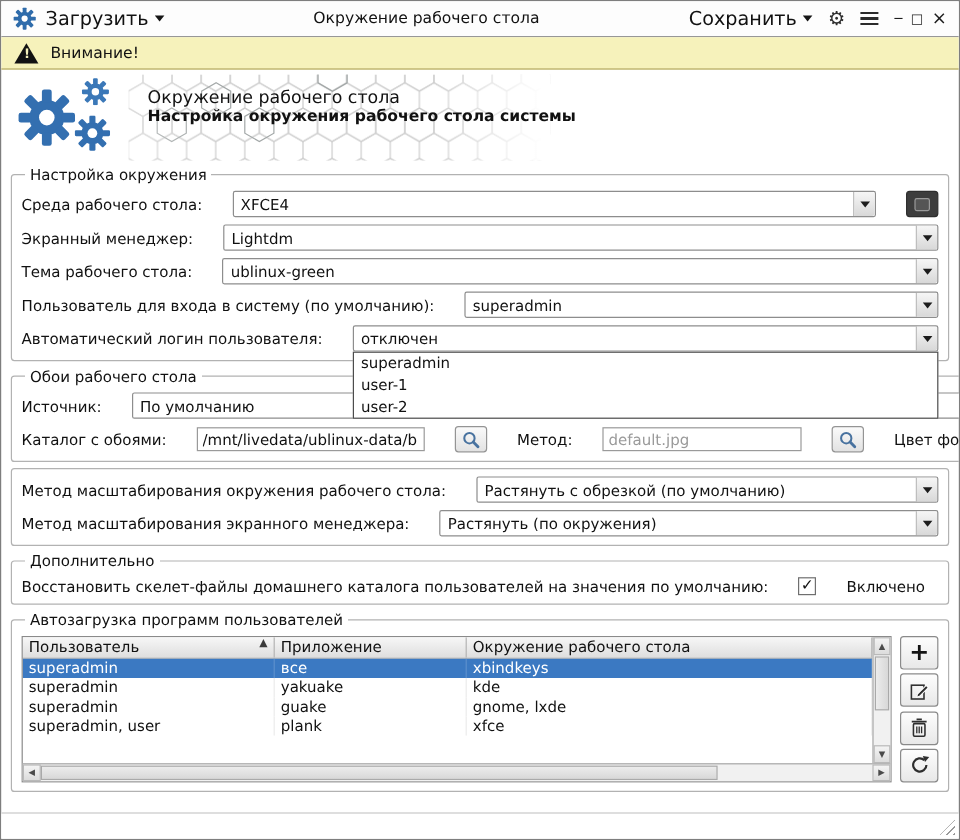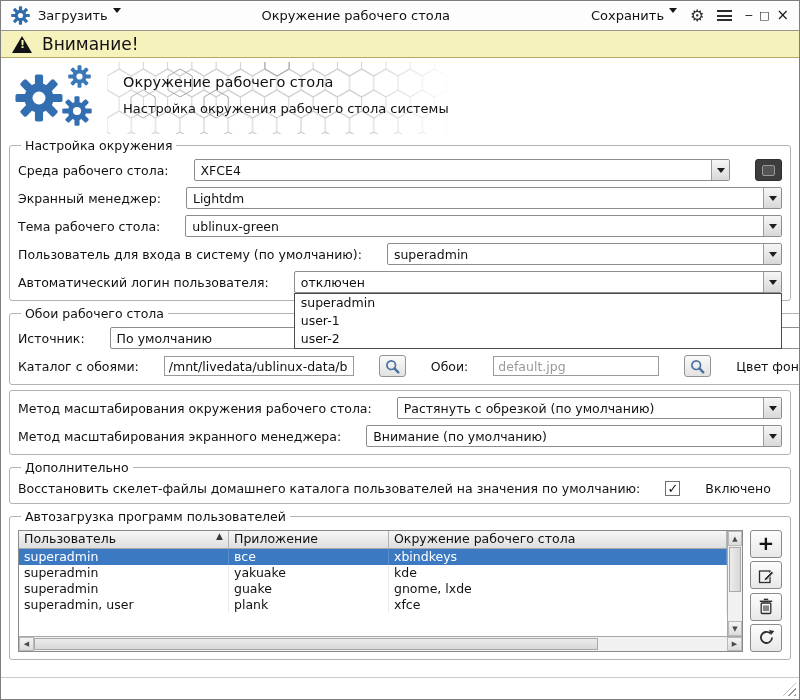--- a/index.html
+++ b/index.html
@@ -2,48 +2,48 @@
 <html><head>
 <meta charset="utf-8">
 <style>
 *{margin:0;padding:0;box-sizing:border-box}
 body{font-family:"DejaVu Sans","Liberation Sans",sans-serif;background:#e9e9e9}
 .window{width:800px;height:700px;border:1px solid #7e7e7e;background:#fff;position:relative;overflow:hidden;font-size:12.5px;color:#111}
 
 
 .titlebar{height:30px;display:flex;align-items:center;gap:8px;padding:0 10px;border-bottom:1px solid #979797;background:#fdfdfd}
 .app-icon{width:19px;height:19px;flex:none}
-.menu-btn{display:flex;align-items:flex-start;gap:5px;font-size:13px;cursor:default}
+.menu-btn{display:flex;align-items:center;gap:5px;font-size:16px;cursor:default}
 .caret{width:0;height:0;border-left:4px solid transparent;border-right:4px solid transparent;border-top:5px solid #161616}
 .tb-title{flex:1;text-align:center;font-size:13px}
 .tb-right{display:flex;align-items:center;gap:13px}
 .gear-btn{font-size:16px;color:#2d2d2d;line-height:1}
 .bars{width:15px;height:11px;background:repeating-linear-gradient(#2b2b2b 0 2px,transparent 2px 4.5px)}
 .winctl{display:flex;align-items:center;gap:7px}
 .winctl span{font-size:11px;line-height:1;color:#1c1c1c}
 .winctl .close{font-size:15px}
 
 
 .warnbar{height:27px;background:#f6f2bb;border-bottom:1px solid #b3a962;display:flex;align-items:center;gap:10px;padding:0 11px}
 .tri{width:0;height:0;border-left:10px solid transparent;border-right:10px solid transparent;border-bottom:17px solid #121212;position:relative}
 .tri b{position:absolute;left:-2px;top:3px;color:#f6f2bb;font-size:11px;line-height:1}
-.warn-text{font-size:17px}
+.warn-text{font-size:13px}
 
 
 .hero{height:80px;position:relative}
 .hexbg,.hexfade{position:absolute;left:106px;top:4px;width:352px;height:72px}
 .hexfade{background:linear-gradient(90deg,rgba(255,255,255,.3) 0,rgba(255,255,255,0) 22%,rgba(255,255,255,0) 72%,#fff 98%)}
 .logo{position:absolute;left:14px;top:4px;width:94px;height:72px}
 .logo svg{position:absolute}
 .g1{left:0;top:12px;width:48px;height:48px}
 .g2{left:53px;top:3px;width:23px;height:23px}
 .g3{left:47px;top:34px;width:30px;height:30px}
 .hero-text{position:absolute;left:122px;top:16px;z-index:2}
 .hero-title{font-size:14.5px}
-.hero-sub{font-size:13px;font-weight:normal;margin-top:11px}
+.hero-sub{font-size:13px;font-weight:bold;margin-top:0}
 
 
 fieldset{border:1px solid #b2b2b2;border-radius:3px;margin:0 8px 5px;padding:0 8px 7px}
 legend{padding:0 4px;margin-left:3px;font-size:12.5px}
 .frow{display:flex;align-items:center;margin-top:6px;gap:25px}
 label{font-size:12.5px;white-space:nowrap}
 
 .combo{flex:1;height:22px;border:1px solid #8d8d8d;border-radius:2px;background:#fff;display:flex;align-items:center;padding:0 22px 0 6px;position:relative}
 .cval{overflow:hidden;white-space:nowrap}
 .cbtn{position:absolute;right:0;top:0;bottom:0;width:18px;border-left:1px solid #9d9d9d;background:linear-gradient(#f6f6f6,#d8d8d8);display:flex;align-items:center;justify-content:center;border-radius:0 2px 2px 0}
@@ -256,21 +256,21 @@
     </div>
     <div class="frow">
       <label>Каталог с обоями:</label>
       <input class="tinput" style="width: 190px;" value="/mnt/livedata/ublinux-data/b">
       <div class="magbtn">
         <svg viewBox="0 0 15 15" width="15" height="15">
             <circle cx="6.2" cy="6.2" r="4.3" fill="none" stroke="#48729f" stroke-width="1.7"></circle>
             <line x1="9.4" y1="9.4" x2="13.3" y2="13.3" stroke="#48729f" stroke-width="2.4" stroke-linecap="round"></line>
           </svg>
       </div>
-      <label>Обои:</label>
+      <label>Метод:</label>
       <input class="tinput" style="flex: 1 1 0%;" placeholder="default.jpg">
       <div class="magbtn">
         <svg viewBox="0 0 15 15" width="15" height="15">
             <circle cx="6.2" cy="6.2" r="4.3" fill="none" stroke="#48729f" stroke-width="1.7"></circle>
             <line x1="9.4" y1="9.4" x2="13.3" y2="13.3" stroke="#48729f" stroke-width="2.4" stroke-linecap="round"></line>
           </svg>
       </div>
       <label>Цвет фона:</label>
       <div class="colorbtn">
         <span class="swatch"></span>
@@ -285,21 +285,21 @@
       <div class="combo">
         <span class="cval">Растянуть с обрезкой (по умолчанию)</span>
         <span class="cbtn">
             <i class="arr"></i>
           </span>
       </div>
     </div>
     <div class="frow">
       <label>Метод масштабирования экранного менеджера:</label>
       <div class="combo">
-        <span class="cval">Внимание (по умолчанию)</span>
+        <span class="cval">Растянуть (по окружения)</span>
         <span class="cbtn">
             <i class="arr"></i>
           </span>
       </div>
     </div>
   </fieldset>
 
   <fieldset>
     <legend>Дополнительно</legend>
     <div class="frow">

